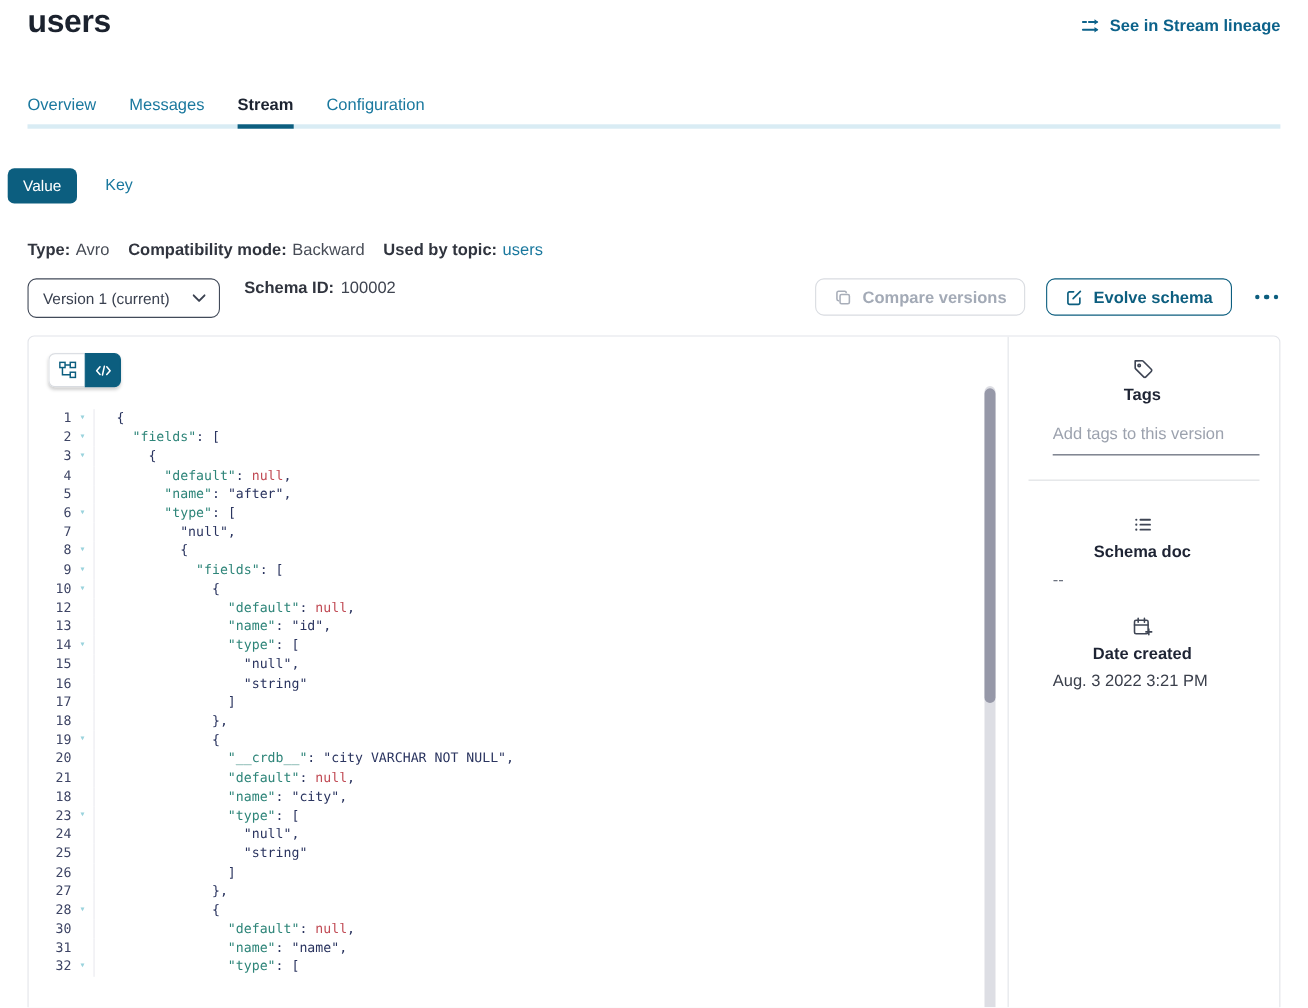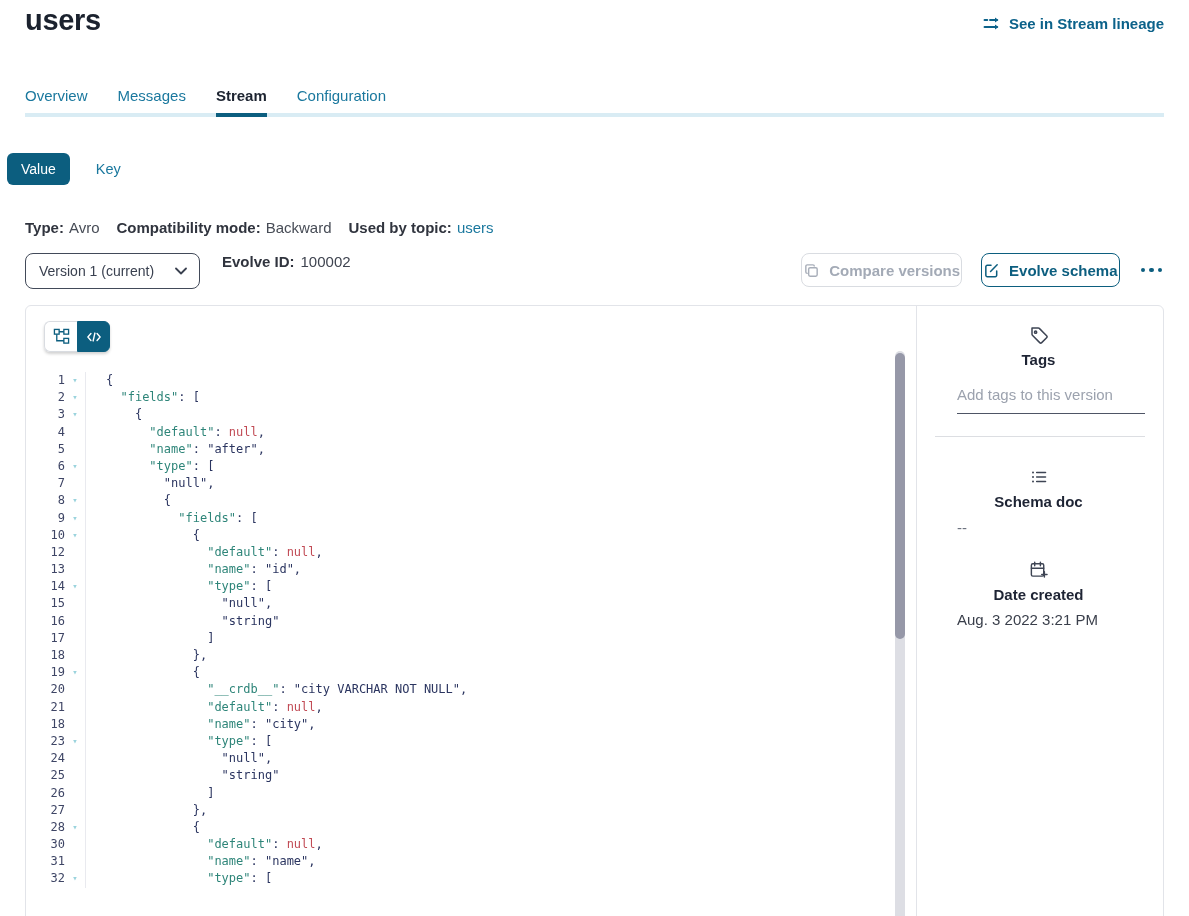--- a/index.html
+++ b/index.html
@@ -28,21 +28,21 @@
   .meta-item { display:flex; gap:5px; }
   .meta-label { font-weight:700; color:#30343E; }
   .meta-link { color:#1A789E; cursor:pointer; }
   
   .version-bar { position:absolute; left:25px; right:25px; top:253px; height:36px; display:flex; align-items:flex-start; }
   .version-select { width:175px; height:36px; border:1.5px solid #424A59; border-radius:8px; background:#fff;
     display:flex; align-items:center; justify-content:space-between; padding:0 12px 0 13px;
     font-size:14px; color:#3A4150; cursor:pointer; }
   .schema-id { margin-left:22px; display:flex; gap:6px; font-size:15px; }
   .vb-right { margin-left:auto; display:flex; align-items:center; gap:19px; }
-  .btn-outline { display:flex; align-items:center; gap:9px; height:34px; padding:0 1px; border-radius:8px;
+  .btn-outline { display:flex; align-items:center; gap:9px; height:34px; padding:0 16px; border-radius:8px;
     background:#fff; font-size:15px; font-weight:600; font-family:inherit; cursor:pointer; }
   .btn-compare { border:1px solid #D9DCE1; color:#A3AAB6; }
   .btn-evolve { border:1px solid #0C5E7F; color:#0C5E7F; }
   .more-btn { display:flex; gap:4px; align-items:center; padding:4px 2px; cursor:pointer; background:none; border:none; }
   .more-btn i { width:4.5px; height:4.5px; border-radius:50%; background:#0C5E7F; display:block; }
   
   .main { position:absolute; left:25px; top:305px; width:1139px; height:612px;
     border:1px solid #E2E4E9; border-radius:6px 6px 0 0; display:flex; overflow:hidden; background:#fff; }
   .editor { width:896px; position:relative; }
   
@@ -127,21 +127,21 @@
   <div class="version-bar">
     <div class="version-select">
       <span>Version 1 (current)</span>
       <span style="display:flex;">
         <svg width="12" height="8" viewBox="0 0 12 8" fill="none" stroke="#3A4150" stroke-width="1.8" stroke-linecap="round" stroke-linejoin="round">
             <path d="M1 1.5 L6 6.5 L11 1.5"></path>
           </svg>
       </span>
     </div>
     <div class="schema-id">
-      <span class="meta-label">Evolve ID:</span>
+      <span class="meta-label">Schema ID:</span>
       <span>100002</span>
     </div>
     <div class="vb-right">
       <button class="btn-outline btn-compare">
         <span style="display:flex;">
           <svg width="17" height="17" viewBox="0 0 18 18" fill="none" stroke="#A8AEB9" stroke-width="1.5" stroke-linejoin="round">
             <rect x="6" y="6" width="9" height="9" rx="1.5"></rect>
             <path d="M12 4.8 V4.5 A1.5 1.5 0 0 0 10.5 3 H4.5 A1.5 1.5 0 0 0 3 4.5 v6 A1.5 1.5 0 0 0 4.5 12 H5"></path>
           </svg>
         </span>

